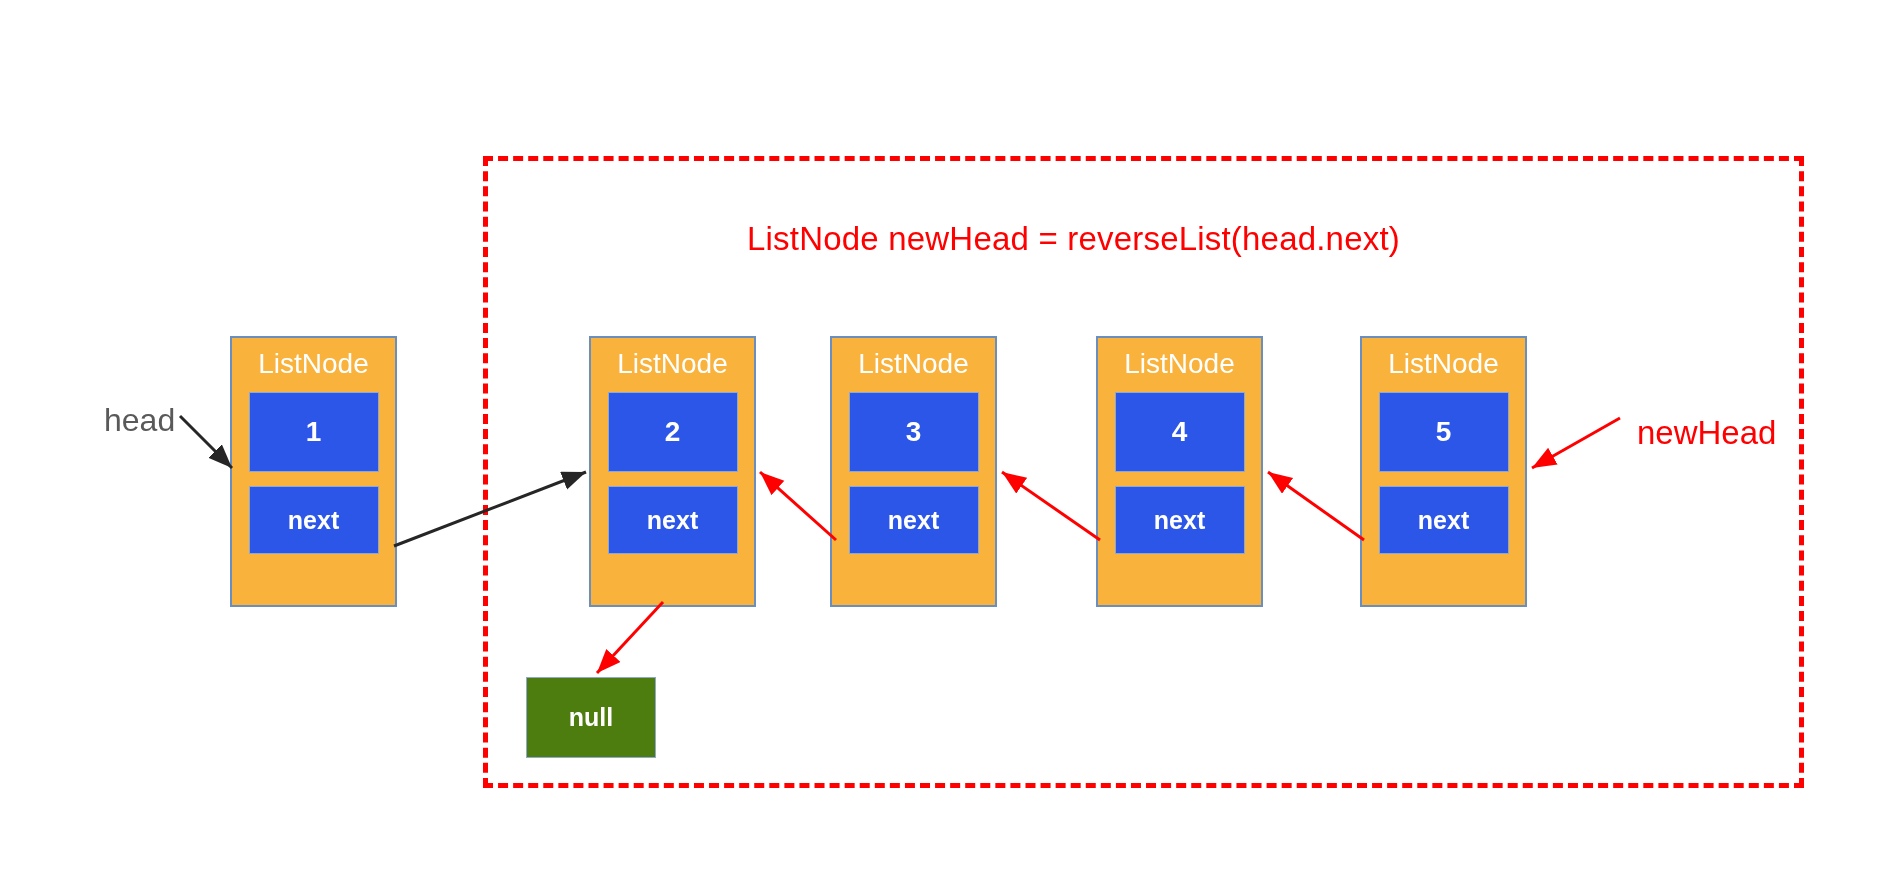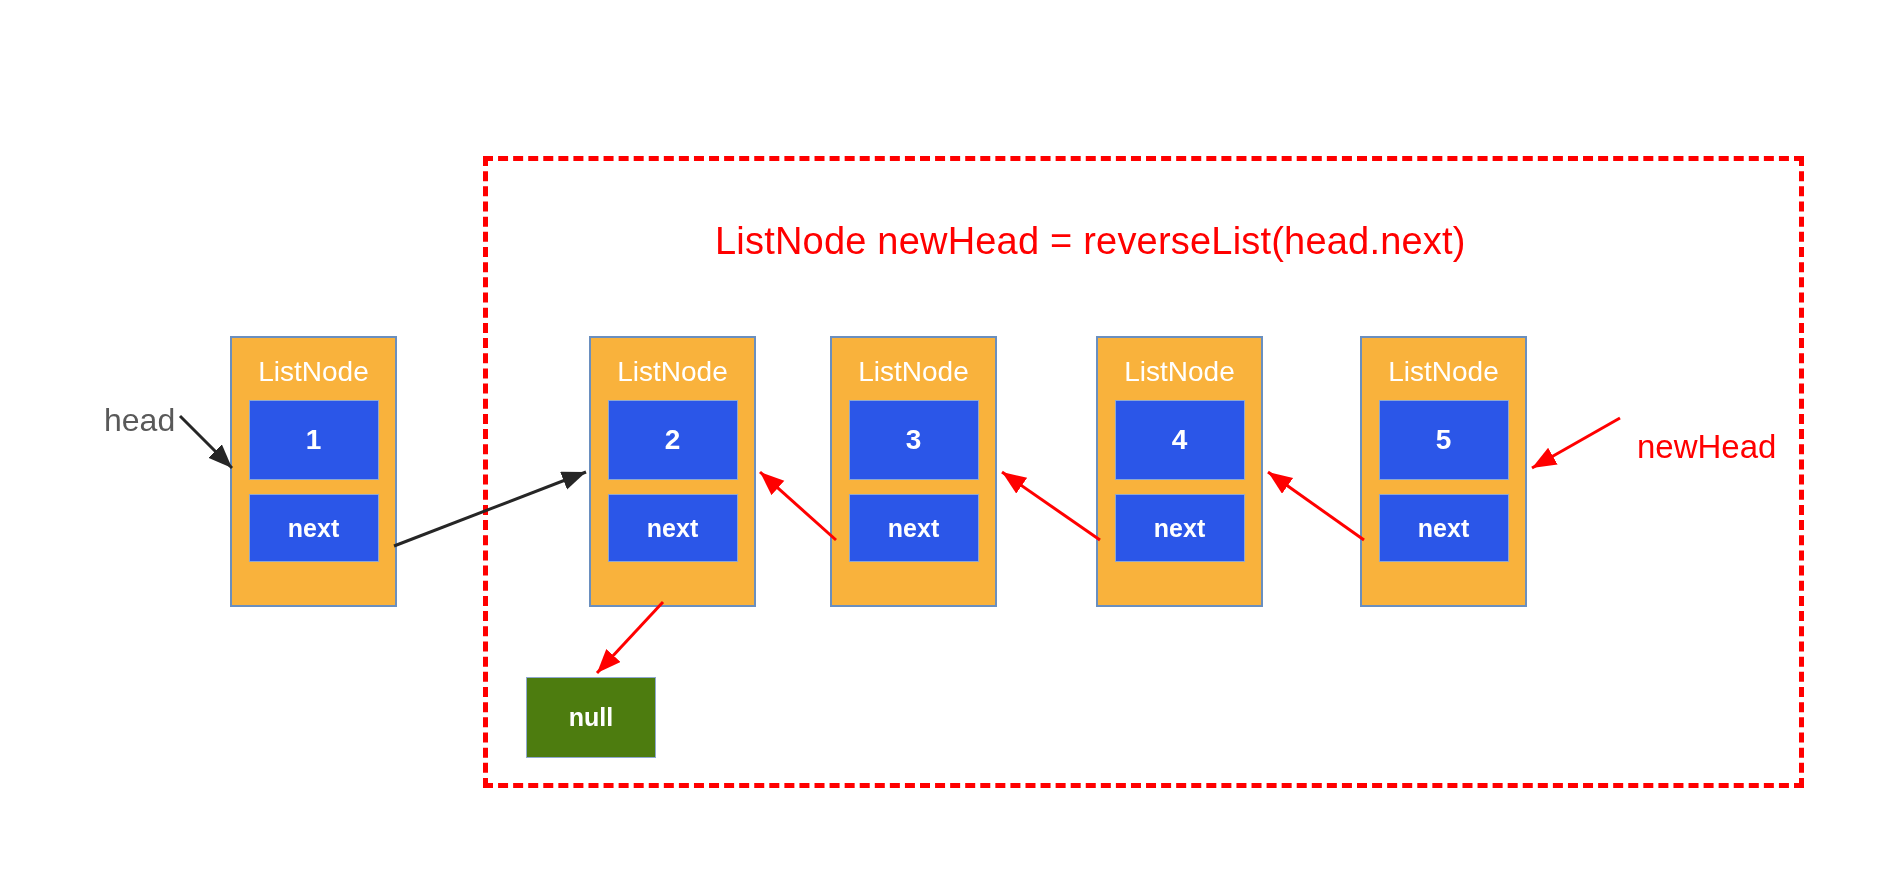--- a/index.html
+++ b/index.html
@@ -20,40 +20,41 @@
   
   .dashed-region {
     position: absolute;
     box-sizing: border-box;
     border: 5px dashed #ff0000;
   }
   
   .region-caption {
     position: absolute;
     color: #ff0000;
-    font-size: 38px;
+    font-size: 33px;
     font-family: "Liberation Sans", sans-serif;
     white-space: nowrap;
     letter-spacing: 0.2px;
+    margin-left: 32px;
   }
   
   .node {
     position: absolute;
     box-sizing: border-box;
     background: #F9B23C;
     border: 2px solid #6a8fbf;
     display: flex;
     flex-direction: column;
     align-items: center;
   }
   .node-title {
     color: #ffffff;
     font-size: 28px;
     line-height: 1;
-    margin-top: 20px;
+    margin-top: 12px;
     margin-bottom: 14px;
     font-family: "Liberation Sans", sans-serif;
   }
   .node-field {
     box-sizing: border-box;
     background: #2B56E8;
     border: 1px solid #8fa8cf;
     color: #ffffff;
     display: flex;
     align-items: center;
@@ -113,21 +114,21 @@
 <body>
 
 <div id="canvas">
 
   <div class="dashed-region" style="left:483px; top:156px; width:1321px; height:632px;"></div>
 
   <div class="region-caption" style="left:715px; top:220px;">ListNode newHead = reverseList(head.next)</div>
 
   <div class="label head" style="left:104px; top:402px;">head</div>
 
-  <div class="label newhead" style="left:1637px; top:428px;">newHead</div>
+  <div class="label newhead" style="left:1637px; top:414px;">newHead</div>
 
   <div class="node" style="left:230px; top:336px; width:167px; height:271px;">
     <div class="node-title">ListNode</div>
     <div class="node-field value">1</div>
     <div class="node-field next">next</div>
   </div>
 
   <div class="node" style="left:589px; top:336px; width:167px; height:271px;">
     <div class="node-title">ListNode</div>
     <div class="node-field value">2</div>

